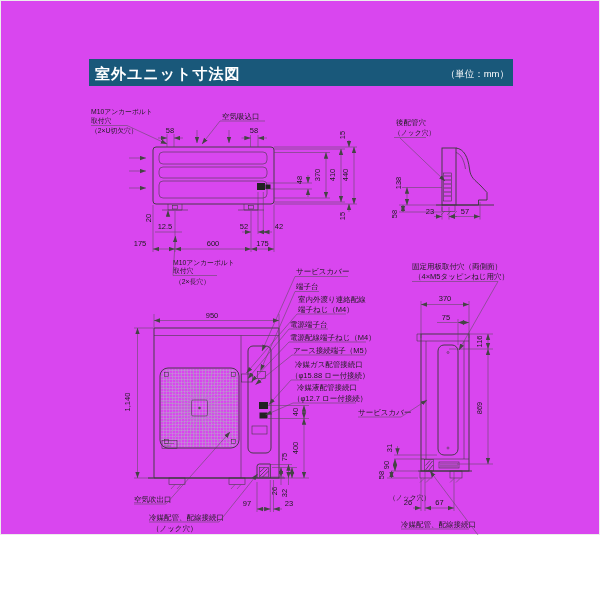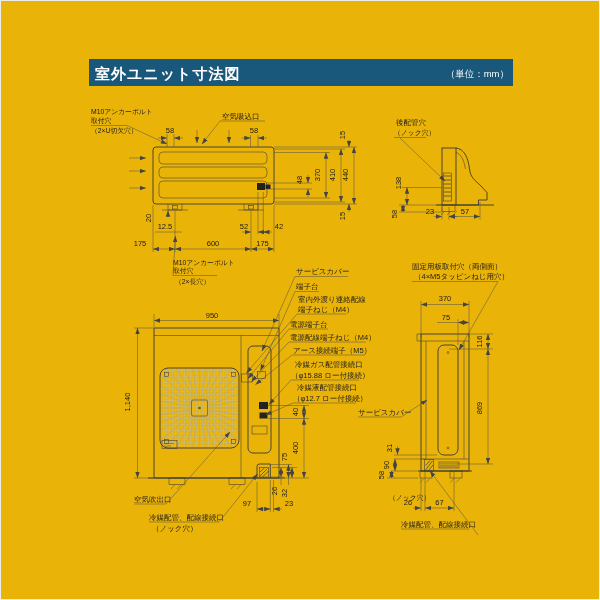--- a/index.html
+++ b/index.html
@@ -1,16 +1,16 @@
 <!DOCTYPE html>
 <html><head>
 <meta charset="utf-8">
 <style>
   html,body{margin:0;padding:0;background:#fff;}
-  .page{position:relative;width:600px;height:600px;background:#eab308;border:1px solid #ececec;box-sizing:border-box;
+  .page{position:relative;width:600px;height:535px;background:#d946ef;border:1px solid #ececec;box-sizing:border-box;
         font-family:"Liberation Sans","DejaVu Sans",sans-serif;}
   svg{position:absolute;left:0;top:0;}
   .o{fill:none;stroke:#3a3a3a;stroke-width:0.9;}
   .t{stroke-width:0.55;}
   .d{fill:none;stroke:#4f4f4f;stroke-width:0.5;}
   .h{stroke:#3a3a3a;stroke-width:0.7;}
   .fan{stroke:#9aa4aa;stroke-width:0.5;}
   text{fill:#1c1c1c;}
   .x{font-size:7.5px;}
   .l{font-size:7.5px;}

